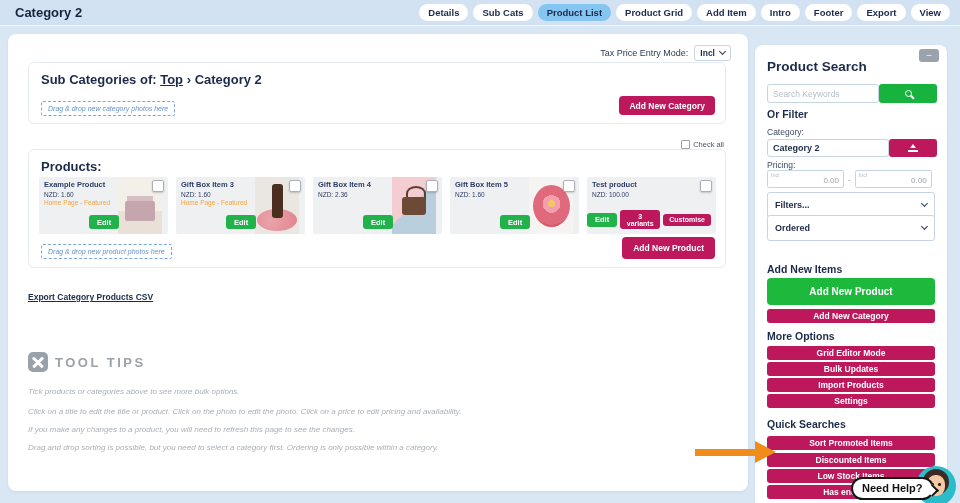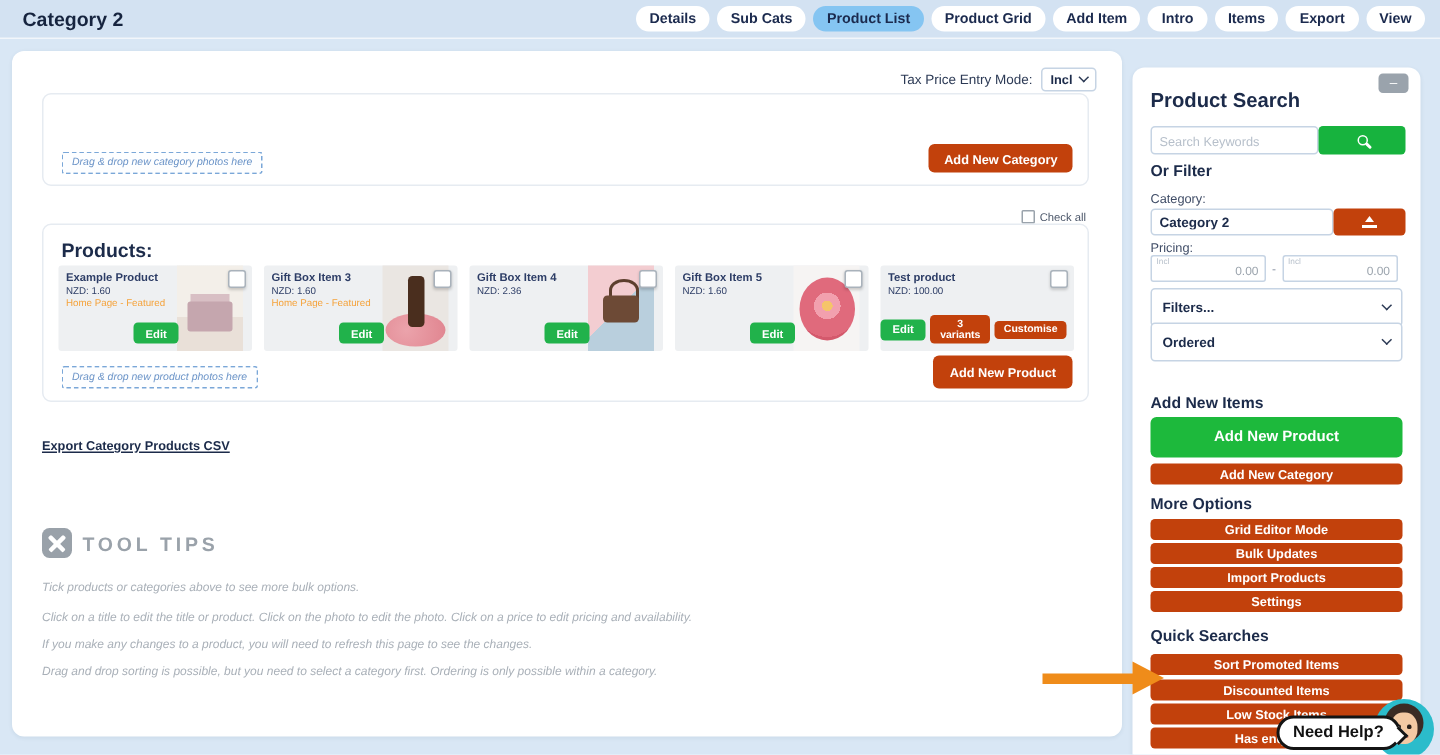--- a/index.html
+++ b/index.html
@@ -26,21 +26,21 @@
     color:#1c2b4a; background:#fff; cursor:pointer; }
   .chev { width:5px; height:5px; border-right:1.5px solid #2c3a55; border-bottom:1.5px solid #2c3a55;
     transform:rotate(45deg); margin-top:-3px; }
 
   .box { position:absolute; left:20px; border:1px solid #e6ebf1; border-radius:6px; background:#fff; }
   .subcat-box { top:28px; width:698px; height:62px; }
   .box-title { position:absolute; left:12px; top:9px; font-size:13px; font-weight:bold; color:#1c2b4a; }
   .bc-link { text-decoration:underline; cursor:pointer; }
   .dropzone { position:absolute; left:12px; border:1px dashed #7aa7d8; color:#6b94c8;
     font-size:7px; font-style:italic; padding:3px 6px; border-radius:2px; background:#fdfeff; }
-  .gray-btn { background:#c2410c; color:#fff; font-weight:bold; border:none; border-radius:4px;
+  .gray-btn { background:#be185d; color:#fff; font-weight:bold; border:none; border-radius:4px;
     cursor:pointer; font-family:"Liberation Sans", sans-serif; }
   .subcat-add { position:absolute; right:10px; top:33px; height:19px; padding:0 10px; font-size:8.5px; }
 
   .checkall-row { position:absolute; right:24px; top:106px; display:flex; align-items:center; gap:3px; }
   .checkall-box { appearance:none; width:9px; height:9px; border:1px solid #9aa3ac; background:#fff;
     border-radius:1px; cursor:pointer; }
   .checkall-label { font-size:7.5px; color:#4a5568; }
 
   .products-box { top:115px; width:698px; height:119px; }
   .cards { position:absolute; left:10px; top:27px; display:flex; gap:8px; }
@@ -153,37 +153,43 @@
 
 <div class="header">
   <div class="page-title">Category 2</div>
   <div class="tabs">
     <span class="tab">Details</span>
     <span class="tab">Sub Cats</span>
     <span class="tab active">Product List</span>
     <span class="tab">Product Grid</span>
     <span class="tab">Add Item</span>
     <span class="tab">Intro</span>
-    <span class="tab">Items</span>
+    <span class="tab">Footer</span>
     <span class="tab">Export</span>
     <span class="tab">View</span>
   </div>
 </div>
 
 <div class="main-panel">
 
   <div class="tax-row">
     <span class="tax-label">Tax Price Entry Mode:</span>
     <span class="mini-select">
       <span>Incl</span>
       <span class="chev"></span>
     </span>
   </div>
 
   <div class="box subcat-box">
+    <div class="box-title">
+      <span>Sub Categories of:</span>
+      <span class="bc-link">Top</span>
+      <span>›</span>
+      <span>Category 2</span>
+    </div>
     <div class="dropzone" style="top:38px;">Drag &amp; drop new category photos here</div>
     <button class="gray-btn subcat-add">Add New Category</button>
   </div>
 
   <label class="checkall-row">
     <input type="checkbox" class="checkall-box" style="">
     <span class="checkall-label">Check all</span>
   </label>
 
   <div class="box products-box">

